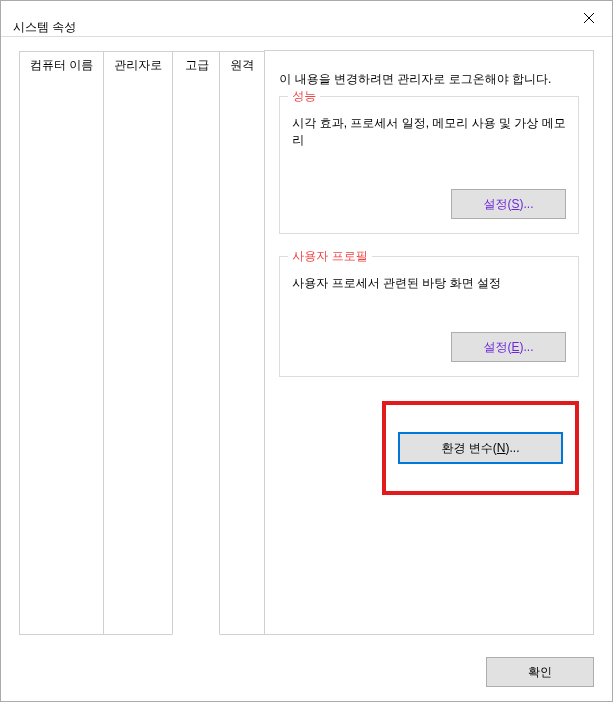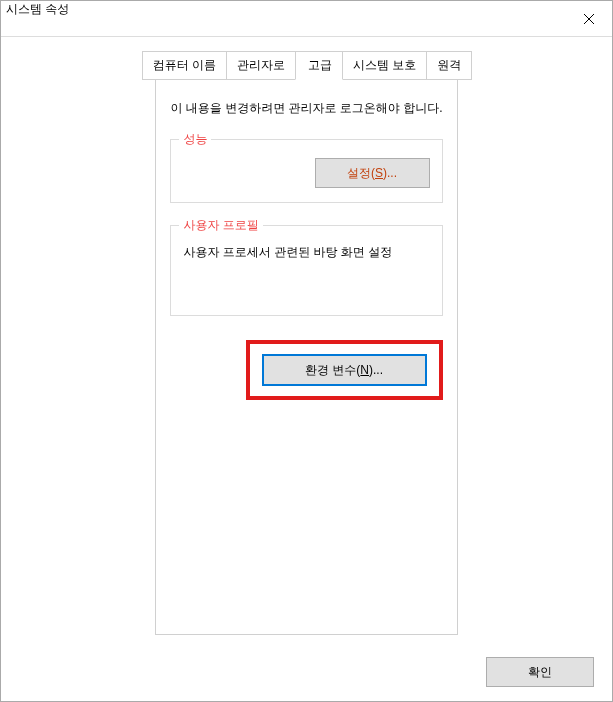--- a/index.html
+++ b/index.html
@@ -19,45 +19,44 @@
       width: 613px;
       height: 702px;
       background: #ffffff;
       border: 1px solid #aaaaaa;
       display: flex;
       flex-direction: column;
     }
     .titlebar {
       height: 36px;
       display: flex;
-      align-items: flex-start;
+      align-items: flex-end;
       justify-content: space-between;
-      padding: 0 0 0 5px;
+      padding: 0 0 0 12px;
       border-bottom: 1px solid #dddddd;
     }
     .titlebar-title {
       font-size: 12px;
       color: #000000;
     }
     .close-btn {
       width: 46px;
       height: 36px;
       display: flex;
       align-items: center;
       justify-content: center;
       cursor: pointer;
       font-size: 14px;
       color: #000000;
     }
     .content {
       flex: 1;
       padding: 14px 18px 8px 18px;
       display: flex;
-      flex-direction: column;
-      align-items: center;
+      flex-direction: row;
     }
     .tabs {
       display: flex;
       position: relative;
       margin-bottom: 0;
     }
     .tab {
       padding: 5px 10px;
       font-size: 12px;
       border: 1px solid #d0d0d0;
@@ -75,21 +74,21 @@
     .tab-panel {
       border: 1px solid #d0d0d0;
       padding: 20px 14px 18px 14px;
       margin-top: -1px;
       flex: 1;
       display: flex;
       flex-direction: column;
     }
     .intro-text {
       font-size: 12px;
-      margin-bottom: 22px;
+      margin-bottom: 8px;
       color: #000000;
     }
     .groupbox {
       border: 1px solid #dcdcdc;
       position: relative;
       padding: 18px 12px 14px 12px;
       margin-bottom: 22px;
     }
     .groupbox-title {
       position: absolute;
@@ -111,34 +110,34 @@
     }
     .btn {
       min-width: 115px;
       height: 30px;
       padding: 0 14px;
       font-size: 12px;
       font-family: inherit;
       background: #e1e1e1;
       border: 1px solid #adadad;
       cursor: pointer;
-      color: #c2410c;
+      color: #6d28d9;
     }
     .btn:disabled {
       color: #a0a0a0;
       cursor: default;
     }
     .env-var-wrapper {
       display: flex;
       justify-content: flex-end;
       margin-top: 2px;
     }
     .env-var-highlight {
       border: 4px solid #e11b1b;
-      padding: 10px 12px;
+      padding: 27px 12px;
       display: inline-block;
     }
     .btn-env {
       min-width: 165px;
       height: 32px;
       padding: 0 14px;
       font-size: 12px;
       font-family: inherit;
       background: #e1e1e1;
       border: 2px solid #0078d7;
@@ -181,37 +180,40 @@
         <line x1="10" y1="0" x2="0" y2="10" stroke="#000" stroke-width="1"></line>
       </svg>
     </div>
   </div>
 
   <div class="content">
     <div class="tabs">
       <div class="tab">컴퓨터 이름</div>
       <div class="tab">관리자로</div>
       <div class="tab active">고급</div>
-      <div class="tab">시스템 보호</div>
       <div class="tab">원격</div>
     </div>
 
     <div class="tab-panel">
       <div class="intro-text">이 내용을 변경하려면 관리자로 로그온해야 합니다.</div>
 
       <fieldset class="groupbox">
         <div class="groupbox-title">성능</div>
+        <div class="groupbox-desc">시각 효과, 프로세서 일정, 메모리 사용 및 가상 메모리</div>
         <div class="button-row">
           <button class="btn"><span>설정(</span><span class="underline">S</span><span>)...</span></button>
         </div>
       </fieldset>
 
       <fieldset class="groupbox">
         <div class="groupbox-title">사용자 프로필</div>
         <div class="groupbox-desc">사용자 프로세서 관련된 바탕 화면 설정</div>
+        <div class="button-row">
+          <button class="btn"><span>설정(</span><span class="underline">E</span><span>)...</span></button>
+        </div>
       </fieldset>
 
 
       <div class="env-var-wrapper">
         <div class="env-var-highlight">
           <button class="btn-env"><span>환경 변수(</span><span class="underline">N</span><span>)...</span></button>
         </div>
       </div>
     </div>
   </div>

